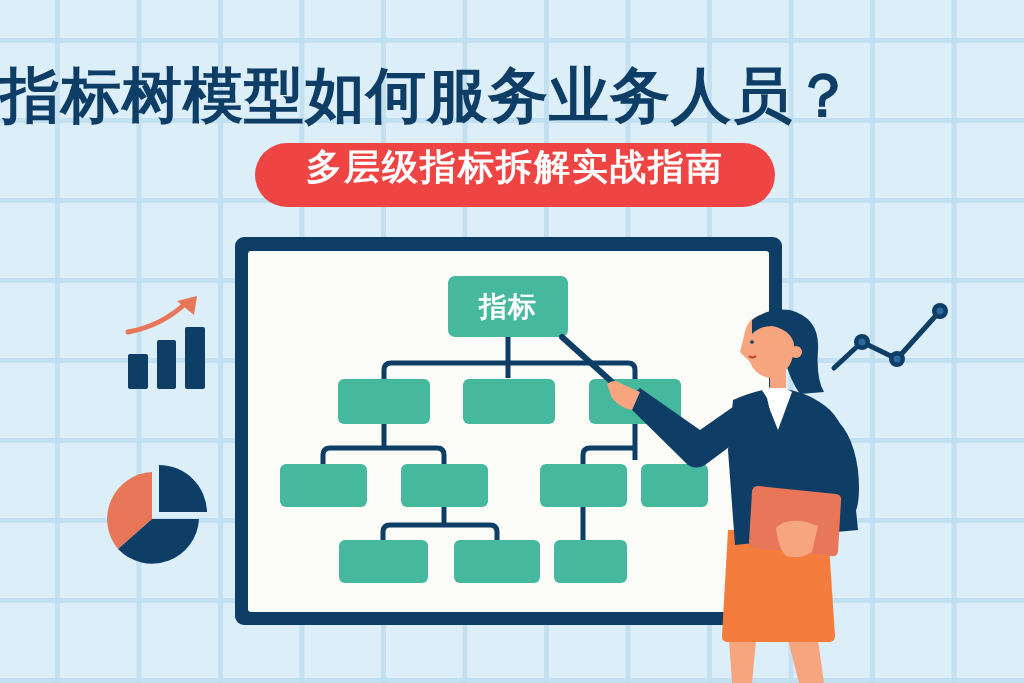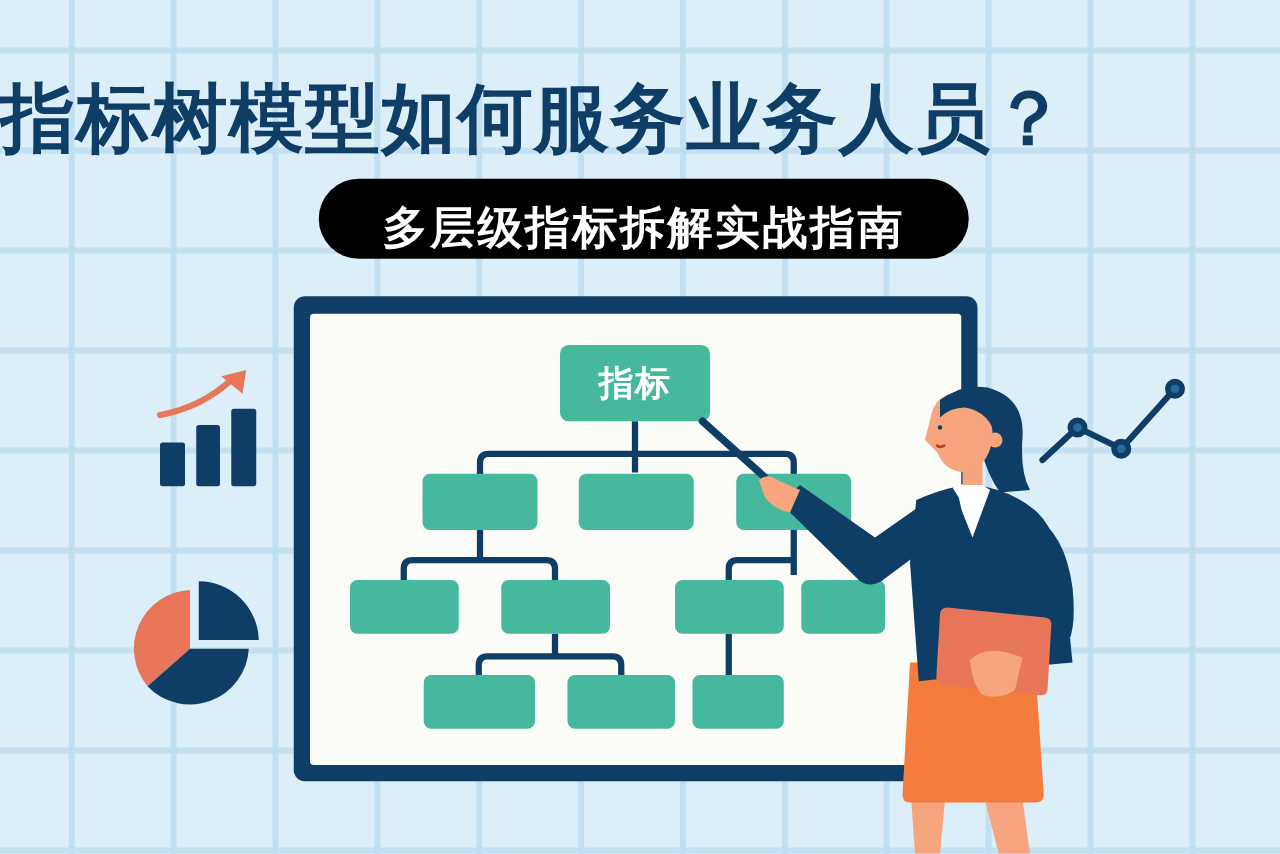--- a/index.html
+++ b/index.html
@@ -13,22 +13,22 @@
     background-position: 55px 38px;
     font-family: "DejaVu Sans", "Liberation Sans", sans-serif;
   }
   .title {
     position: absolute; left: 0; top: 56px; width: 1024px; text-align: left;
     font-size: 60px; font-weight: bold; color: #0e3d66; letter-spacing: 1px;
     line-height: 78px; white-space: nowrap;
   }
   .subtitle-pill {
     position: absolute; left: 255px; top: 143px; width: 520px; height: 64px;
-    background: #000000; border-radius: 32px;
-    display: flex; align-items: flex-end; justify-content: center;
+    background: #ef4444; border-radius: 32px;
+    display: flex; align-items: flex-start; justify-content: center;
   }
   .subtitle-text {
     color: #ffffff; font-size: 36px; font-weight: bold; letter-spacing: 2px; white-space: nowrap;
   }
   .board {
     position: absolute; left: 235px; top: 237px; width: 547px; height: 388px;
     background: #0e3d66; border-radius: 9px;
   }
   .board-inner {
     position: absolute; left: 13px; top: 14px; right: 13px; bottom: 13px;

